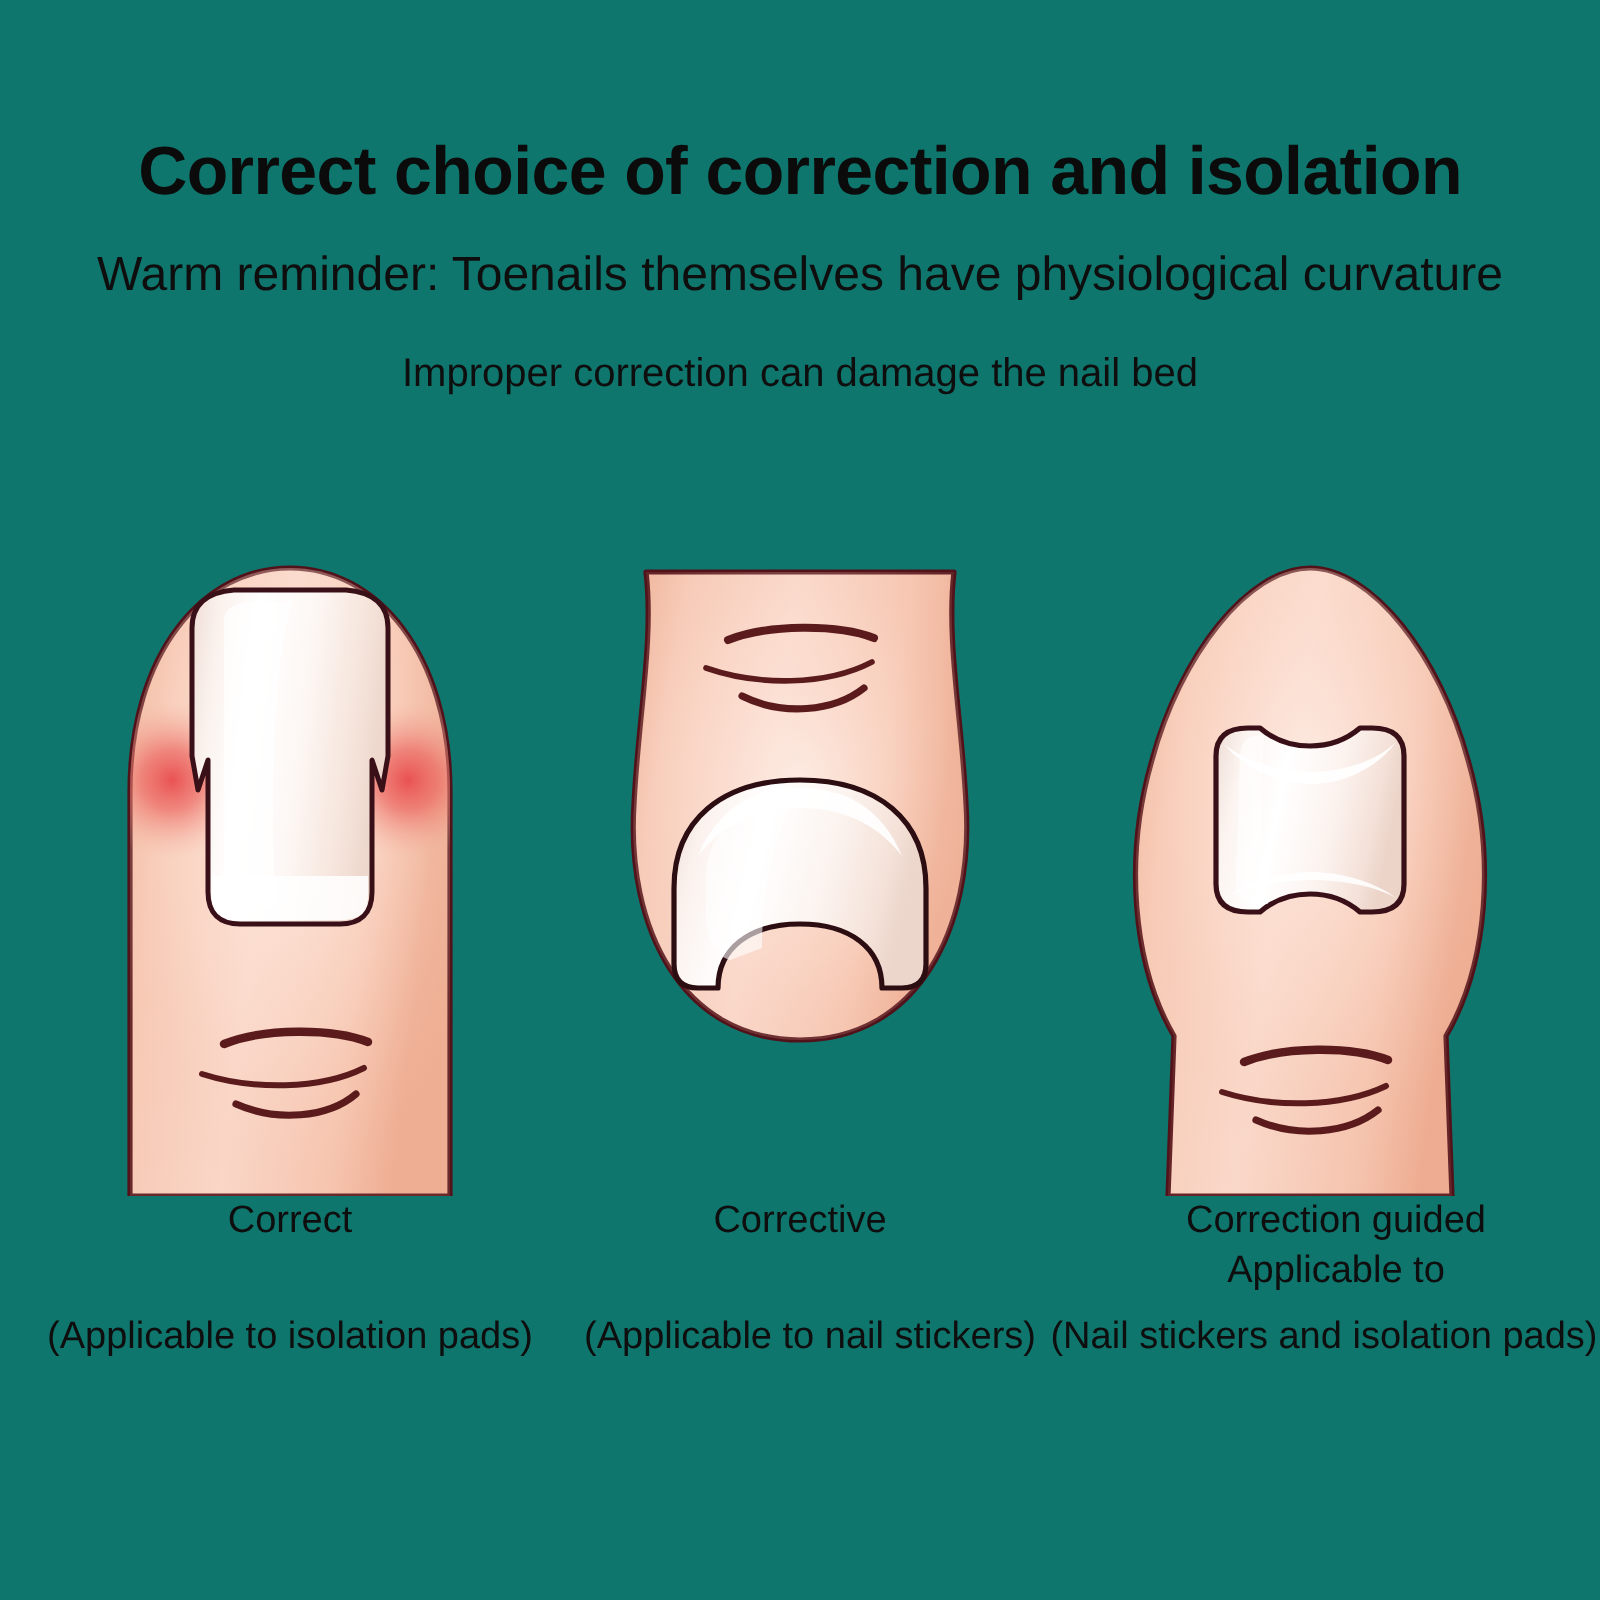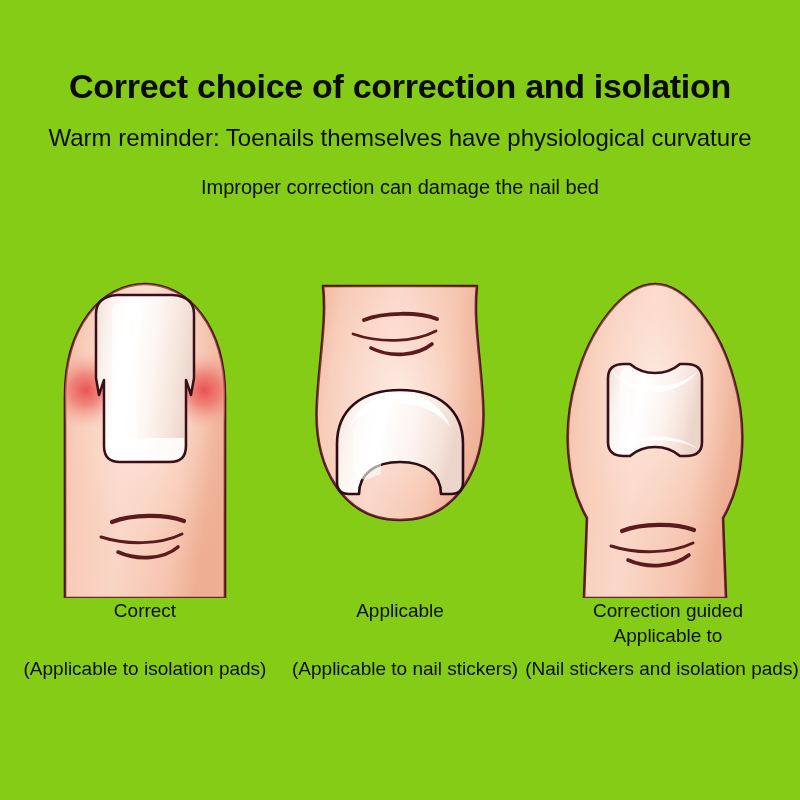--- a/index.html
+++ b/index.html
@@ -12,21 +12,21 @@
     height: 800px;
     background: #eeeeea;
     font-family: "Liberation Sans", sans-serif;
     color: #111111;
     overflow: hidden;
   }
   #page {
     position: relative;
     width: 800px;
     height: 800px;
-    background: #84cc16;
+    background: #0f766e;
   }
 
   
   .header {
     position: absolute;
     left: 0;
     top: 66px;
     width: 800px;
     text-align: center;
   }
@@ -349,21 +349,21 @@
             <path d="M 65,278 C 90,286 124,286 147,275" stroke-width="3"></path>
             <path d="M 82,292 C 102,301 128,299 143,287" stroke-width="3.6"></path>
           </g>
         </g>
       </svg>
     </div>
   </div>
 
   <div class="captions-primary">
     <div class="cap-primary cap-p1">Correct</div>
-    <div class="cap-primary cap-p2">Applicable</div>
+    <div class="cap-primary cap-p2">Corrective</div>
     <div class="cap-primary cap-p3">
       <div>Correction guided</div>
       <div>Applicable to</div>
     </div>
   </div>
 
   <div class="captions-secondary">
     <div class="cap-secondary cap-s2">(Applicable to nail stickers)</div>
     <div class="cap-secondary cap-s1">(Applicable to isolation pads)</div>
     <div class="cap-secondary cap-s3">(Nail stickers and isolation pads)</div>

